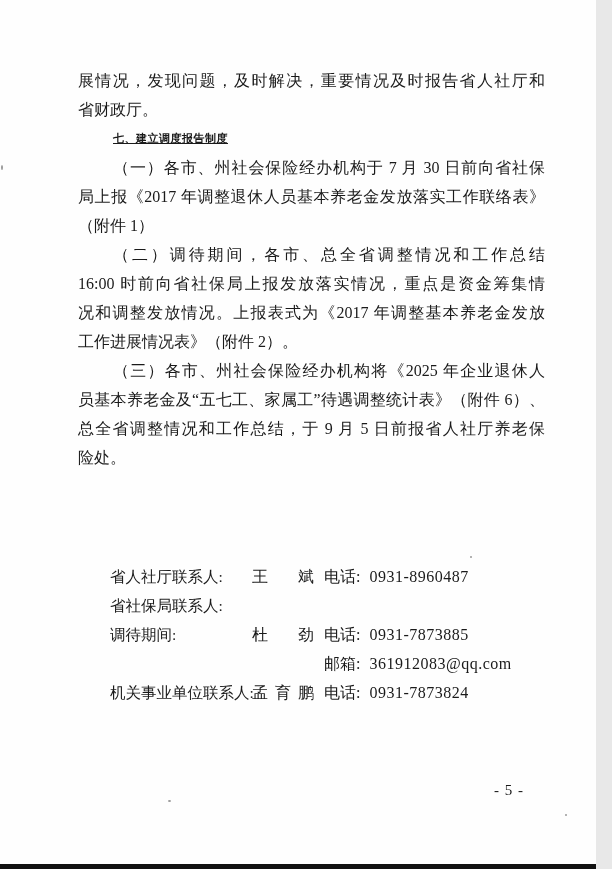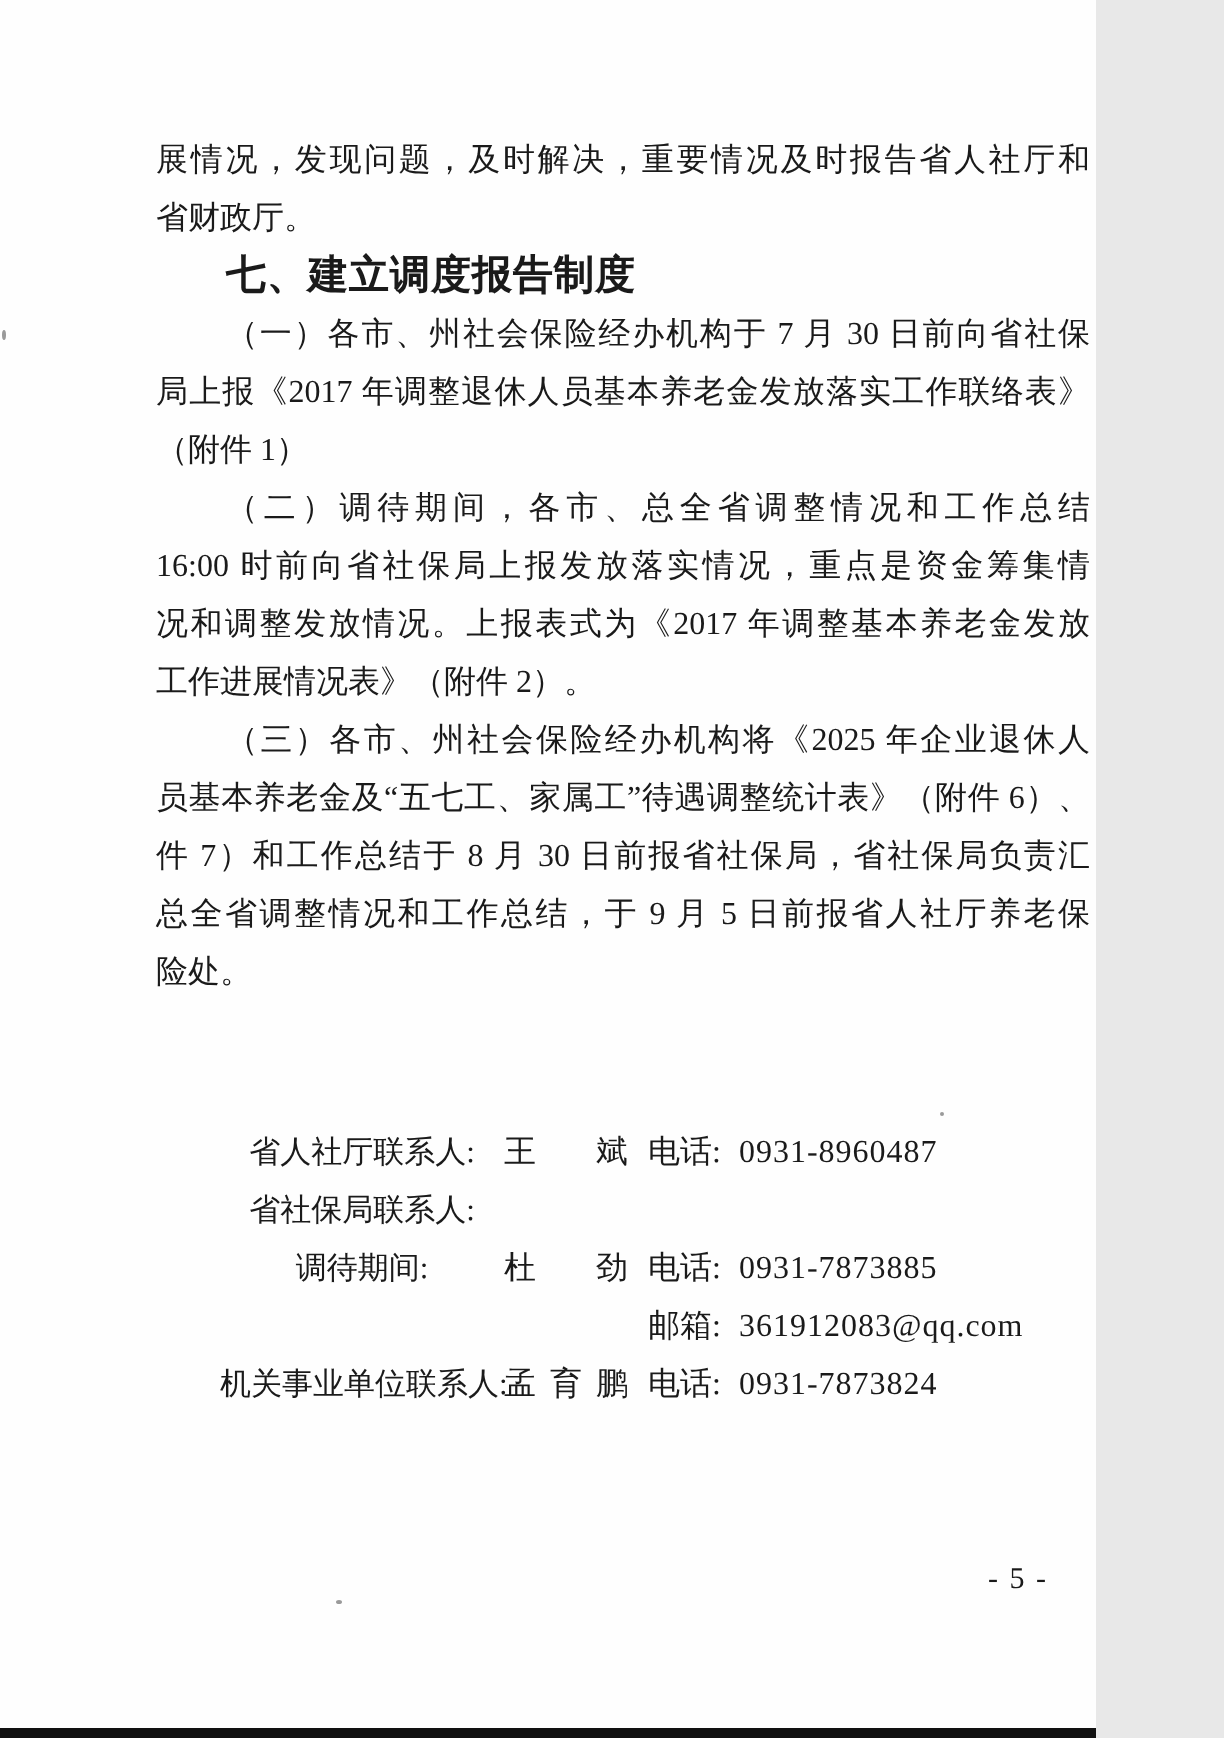--- a/index.html
+++ b/index.html
@@ -1,18 +1,18 @@
 <!DOCTYPE html>
 <html><head>
 <meta charset="utf-8">
 <style>
   html,body { margin:0; padding:0; background:#e8e8e8; }
   .page {
     position:relative;
-    width:548px; height:869px;
+    width:596px; height:869px;
     background:#fefefe;
     font-family:"Liberation Serif","DejaVu Serif",serif;
     color:#1a1a1a;
     overflow:hidden;
     box-sizing:border-box;
   }
   .body-text {
     position:absolute;
     left:78px; top:66px; width:467px;
   }
@@ -23,34 +23,35 @@
   }
   .bline.j {
     text-align:justify;
     -moz-text-align-last:justify;
     text-align-last:justify;
   }
   .bline.indent { margin-left:35px; }
   .bline.heading {
     font-family:"Liberation Sans","DejaVu Sans",sans-serif;
     font-weight:bold;
-    font-size:20px;
+    font-size:11px;
     letter-spacing:0.5px;
+    text-decoration:underline;
   }
   .contacts {
     position:absolute;
     left:110px; top:562px; width:440px;
   }
   .contact-row {
     display:flex;
     height:29px; line-height:29px;
     font-size:16px;
     white-space:nowrap;
   }
-  .c-label { flex:0 0 142px; width:142px; font-size:15.5px; overflow:visible;text-align:center; }
+  .c-label { flex:0 0 142px; width:142px; font-size:15.5px; overflow:visible; }
   .c-name  {
     flex:0 0 62px; width:62px;
     text-align:justify;
     -moz-text-align-last:justify;
     text-align-last:justify;
   }
   .c-field { flex:1; padding-left:10px; }
   .c-value { margin-left:5px; letter-spacing:0.5px; }
   .page-number {
     position:absolute;
@@ -85,21 +86,20 @@
     <div class="bline heading indent">七、建立调度报告制度</div>
     <div class="bline j indent">（一）各市、州社会保险经办机构于 7 月 30 日前向省社保</div>
     <div class="bline j">局上报《2017 年调整退休人员基本养老金发放落实工作联络表》</div>
     <div class="bline">（附件 1）</div>
     <div class="bline j indent">（二）调待期间，各市、总全省调整情况和工作总结</div>
     <div class="bline j">16:00 时前向省社保局上报发放落实情况，重点是资金筹集情</div>
     <div class="bline j">况和调整发放情况。上报表式为《2017 年调整基本养老金发放</div>
     <div class="bline">工作进展情况表》（附件 2）。</div>
     <div class="bline j indent">（三）各市、州社会保险经办机构将《2025 年企业退休人</div>
     <div class="bline j">员基本养老金及“五七工、家属工”待遇调整统计表》（附件 6）、</div>
-    <div class="bline j">件 7）和工作总结于 8 月 30 日前报省社保局，省社保局负责汇</div>
     <div class="bline j">总全省调整情况和工作总结，于 9 月 5 日前报省人社厅养老保</div>
     <div class="bline">险处。</div>
   </div>
 
   <div class="contacts">
     <div class="contact-row">
       <span class="c-label">省人社厅联系人:</span>
       <span class="c-name">王　斌</span>
       <span class="c-field">
         <span>电话:</span>

